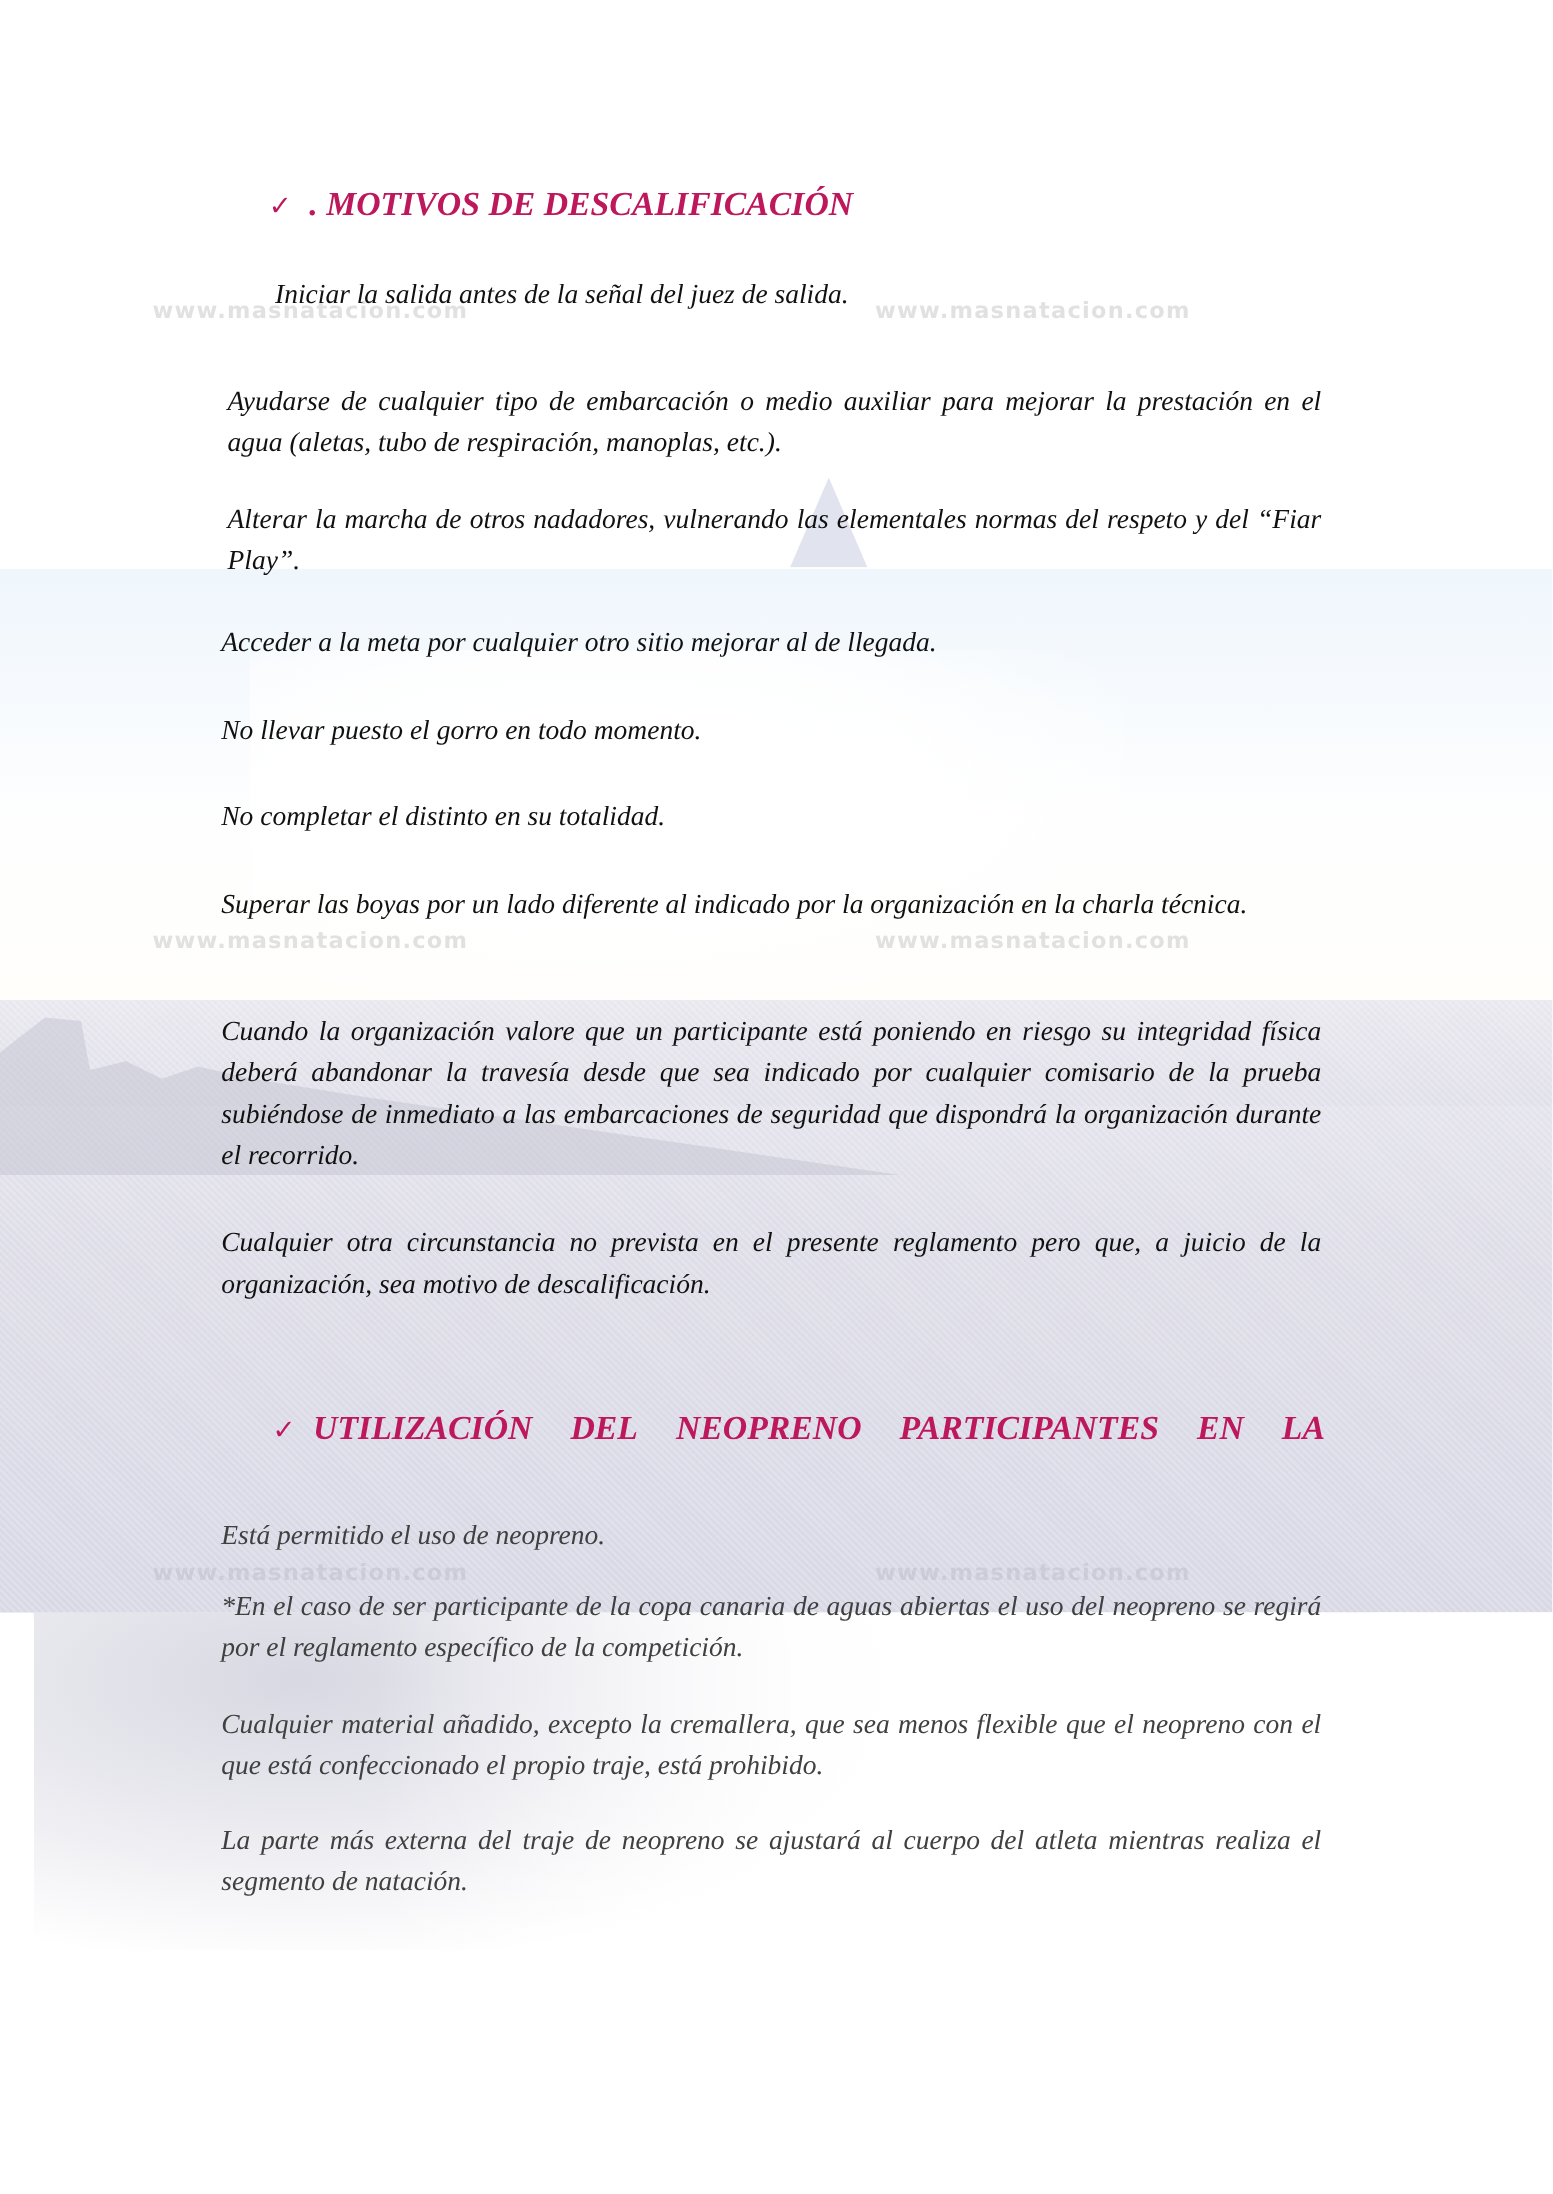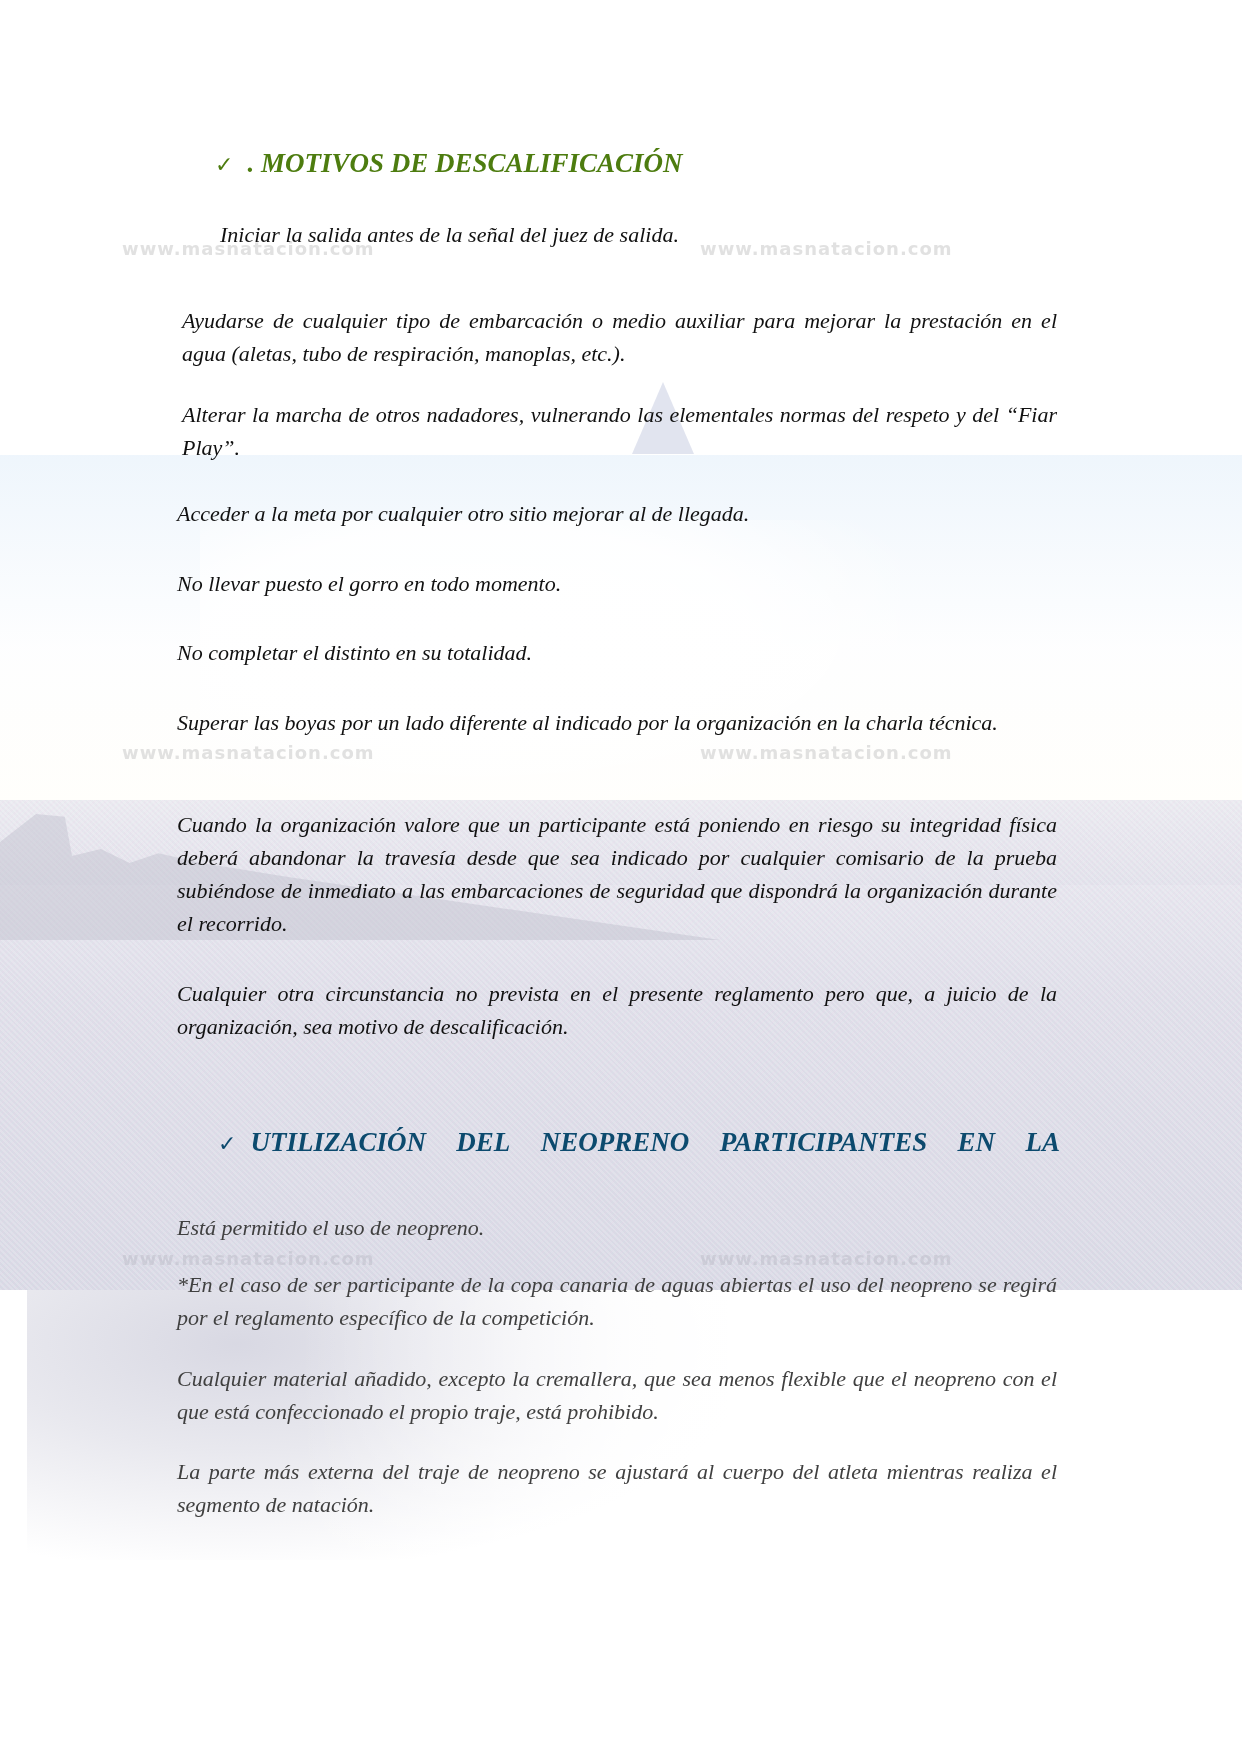--- a/index.html
+++ b/index.html
@@ -73,21 +73,21 @@
       color: rgba(200,200,200,0.55);
       white-space: nowrap;
     }
     
     .heading {
       position: absolute;
       font-family: "Liberation Serif", "DejaVu Serif", serif;
       font-weight: bold;
       font-style: italic;
       font-size: 27px;
-      color: #4d7c0f;
+      color: #be185d;
       line-height: 34px;
     }
     .check {
       font-style: normal;
       font-weight: normal;
       font-family: "DejaVu Sans", sans-serif;
       font-size: 22px;
       display: inline-block;
       margin-right: 14px;
     }
@@ -100,21 +100,21 @@
       font-size: 22px;
       line-height: 33px;
       color: #111;
       text-align: justify;
       margin: 0;
     }
     .para.gray { color: #404040; }
     .h2-block {
       position: absolute; left: 218px; top: 1125px; width: 842px;
       font-family: "Liberation Serif", "DejaVu Serif", serif;
-      font-weight: bold; font-style: italic; font-size: 27px; line-height: 34px; color: #0c4a6e;
+      font-weight: bold; font-style: italic; font-size: 27px; line-height: 34px; color: #be185d;
     }
     .h2-line1 { display: flex; justify-content: space-between; }
     .h2-line2 { padding-left: 34px; }
   </style>
 </head>
 <body>
 
 <div class="bg-photo">
   <div class="bg-sky"></div>
   <div class="bg-sky-fade"></div>

